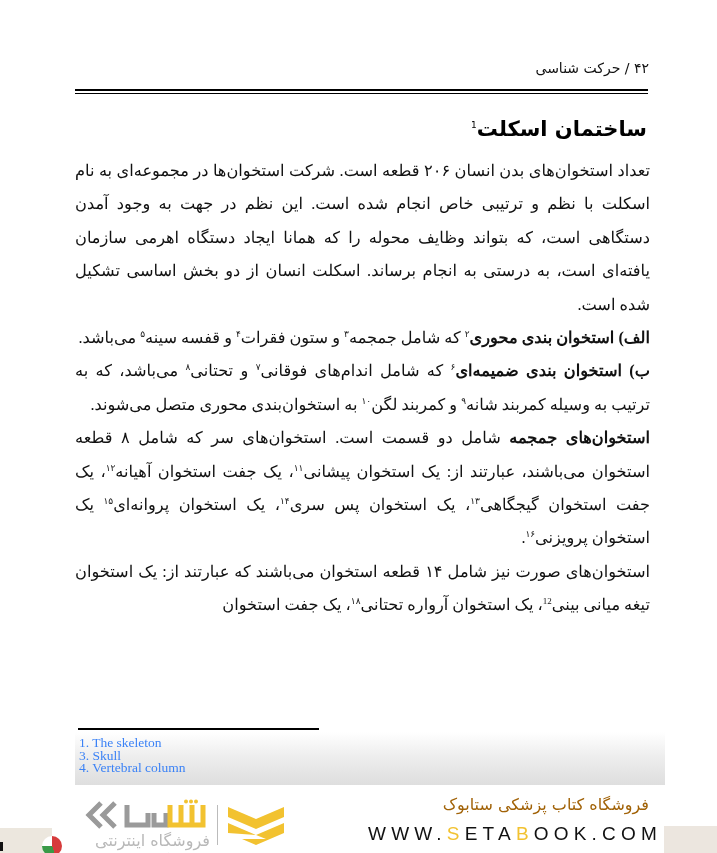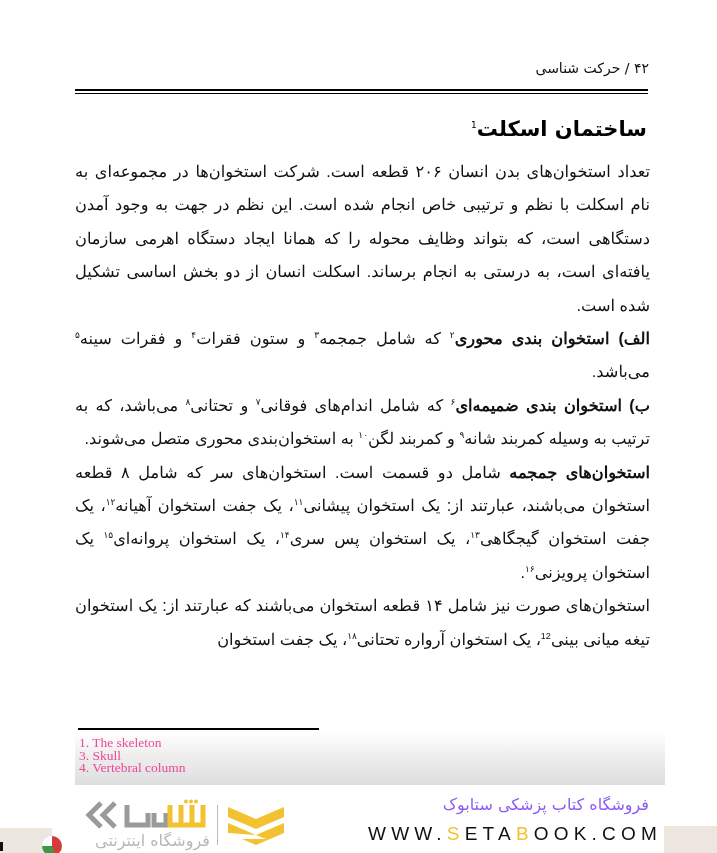--- a/index.html
+++ b/index.html
@@ -57,21 +57,21 @@
       position: absolute;
       left: 75px;
       width: 575px;
       top: 155px;
       direction: rtl;
       text-align: justify;
       text-align-last: right;
       font-size: 16.2px;
       line-height: 33.4px;
       color: #111;
-      font-family: Liberation Sans, sans-serif;
+      font-family: Liberation Serif, serif;
     }
     .body p { margin: 0; }
     .body .b { font-weight: bold; }
     .footnote-rule {
       position: absolute;
       left: 78px;
       top: 728px;
       width: 241px;
       height: 2px;
       background: #000;
@@ -84,21 +84,21 @@
       height: 53px;
       background: linear-gradient(to bottom, #ffffff 0%, #eeeeee 45%, #dedede 100%);
     }
     .footnotes {
       position: absolute;
       left: 79px;
       top: 737px;
       font-family: "Liberation Serif", "DejaVu Serif", serif;
       font-size: 13.5px;
       line-height: 12.6px;
-      color: #ec4899;
+      color: #3b82f6;
       height: 48px;
       overflow: hidden;
       width: 300px;
     }
     .footnotes div { white-space: nowrap; }
     .banner {
       position: absolute;
       left: 0; top: 785px;
       width: 717px; height: 68px;
       background: #fff;
@@ -132,21 +132,21 @@
     .logo-mark {
       position: absolute;
       left: 226px; top: 805px;
       width: 60px; height: 44px;
     }
     .store-name {
       position: absolute;
       right: 68px; top: 795px;
       direction: rtl;
       font-size: 16px;
-      color: #8b5cf6;
+      color: #a16207;
       font-family: "DejaVu Sans", sans-serif;
     }
     .store-url {
       position: absolute;
       left: 368px; top: 823px;
       font-size: 19px;
       letter-spacing: 5.2px;
       color: #111;
       font-family: "Liberation Sans", "DejaVu Sans", sans-serif;
       text-align: right;
@@ -184,21 +184,21 @@
 <div class="page">
 
   <div class="running-head">۴۲ / حرکت شناسی</div>
   <div class="head-rule"></div>
 
   <div class="section-title"><span>ساختمان اسکلت</span><sup>1</sup></div>
 
   <div class="body">
     <p>تعداد استخوان‌های بدن انسان ۲۰۶ قطعه است. شرکت استخوان‌ها در مجموعه‌ای به نام اسکلت با نظم و ترتیبی خاص انجام شده است. این نظم در جهت به وجود آمدن دستگاهی است، که بتواند وظایف محوله را که همانا ایجاد دستگاه اهرمی سازمان یافته‌ای است، به درستی به انجام برساند. اسکلت انسان از دو بخش اساسی تشکیل شده است.</p>
 
-    <p><span class="b">الف) استخوان بندی محوری</span><sup>۲</sup><span> که شامل جمجمه</span><sup>۳</sup><span> و ستون فقرات</span><sup>۴</sup><span> و فقرات سینه</span><sup>۵</sup><span> می‌باشد.</span></p>
+    <p><span class="b">الف) استخوان بندی محوری</span><sup>۲</sup><span> که شامل جمجمه</span><sup>۳</sup><span> و ستون فقرات</span><sup>۴</sup><span> و قفسه سینه</span><sup>۵</sup><span> می‌باشد.</span></p>
 
     <p><span class="b">ب) استخوان بندی ضمیمه‌ای</span><sup>۶</sup><span> که شامل اندام‌های فوقانی</span><sup>۷</sup><span> و تحتانی</span><sup>۸</sup><span> می‌باشد، که به ترتیب به وسیله کمربند شانه</span><sup>۹</sup><span> و کمربند لگن</span><sup>۱۰</sup><span> به استخوان‌بندی محوری متصل می‌شوند.</span></p>
 
     <p><span class="b">استخوان‌های جمجمه</span><span> شامل دو قسمت است. استخوان‌های سر که شامل ۸ قطعه استخوان می‌باشند، عبارتند از: یک استخوان پیشانی</span><sup>۱۱</sup><span>، یک جفت استخوان آهیانه</span><sup>۱۲</sup><span>، یک جفت استخوان گیجگاهی</span><sup>۱۳</sup><span>، یک استخوان پس سری</span><sup>۱۴</sup><span>، یک استخوان پروانه‌ای</span><sup>۱۵</sup><span> یک استخوان پرویزنی</span><sup>۱۶</sup><span>.</span></p>
 
     <p><span>استخوان‌های صورت نیز شامل ۱۴ قطعه استخوان می‌باشند که عبارتند از: یک استخوان تیغه میانی بینی</span><sup>12</sup><span>، یک استخوان آرواره تحتانی</span><sup>۱۸</sup><span>، یک جفت استخوان</span></p>
   </div>
 
   <div class="footnote-rule"></div>
   <div class="footnotes-fade"></div>

